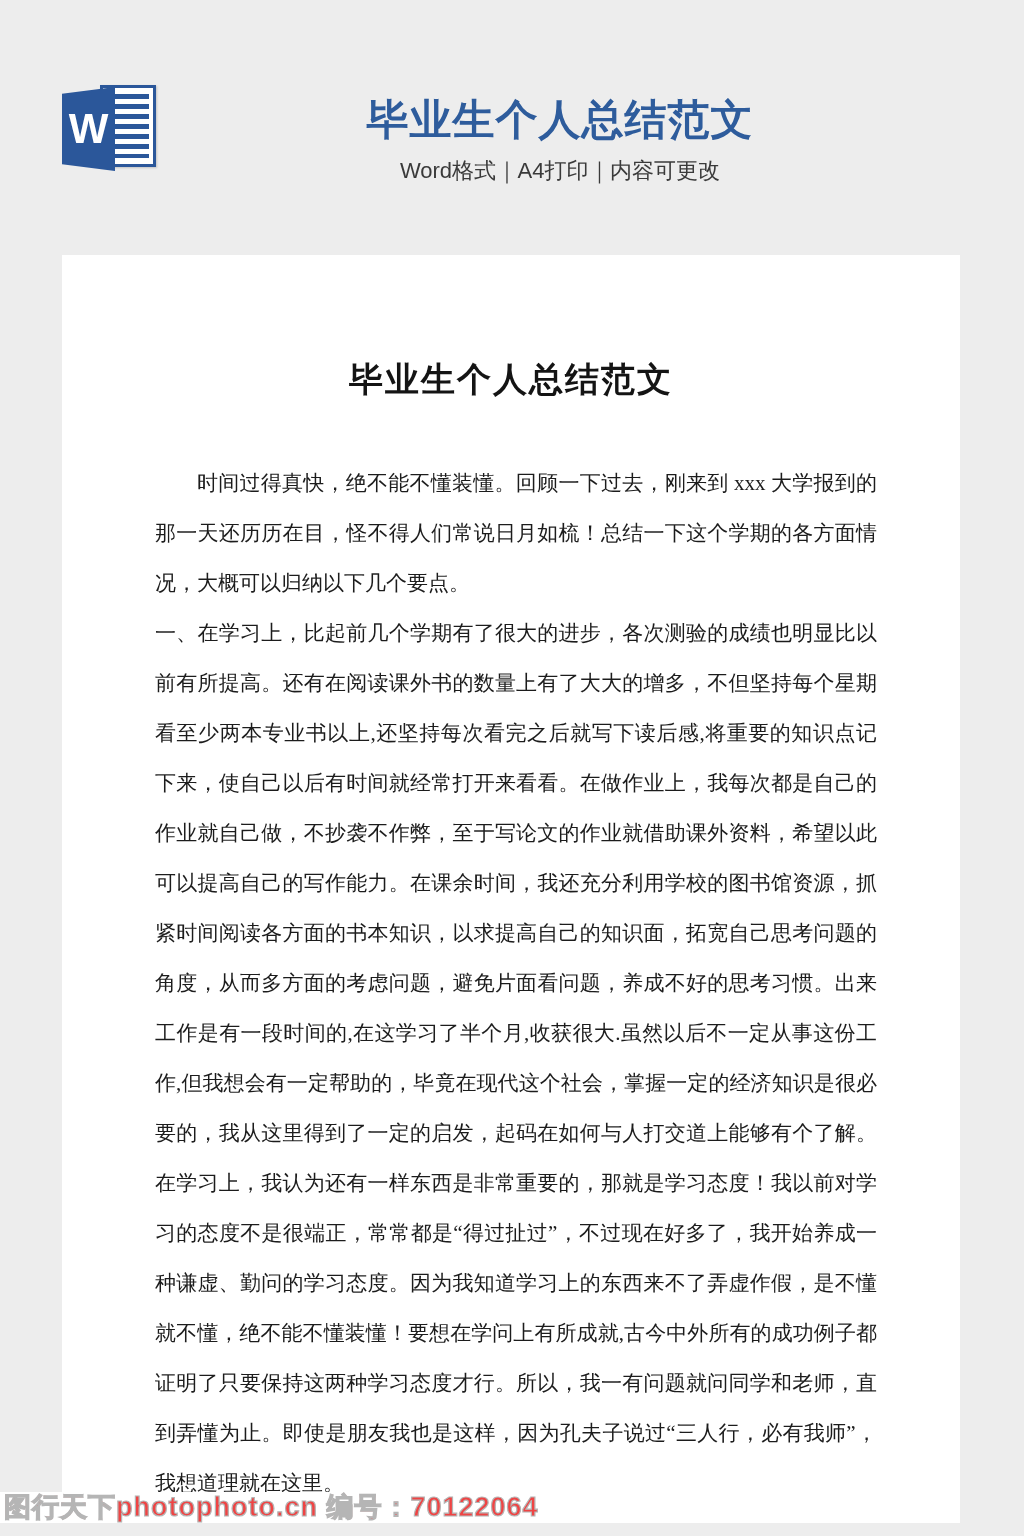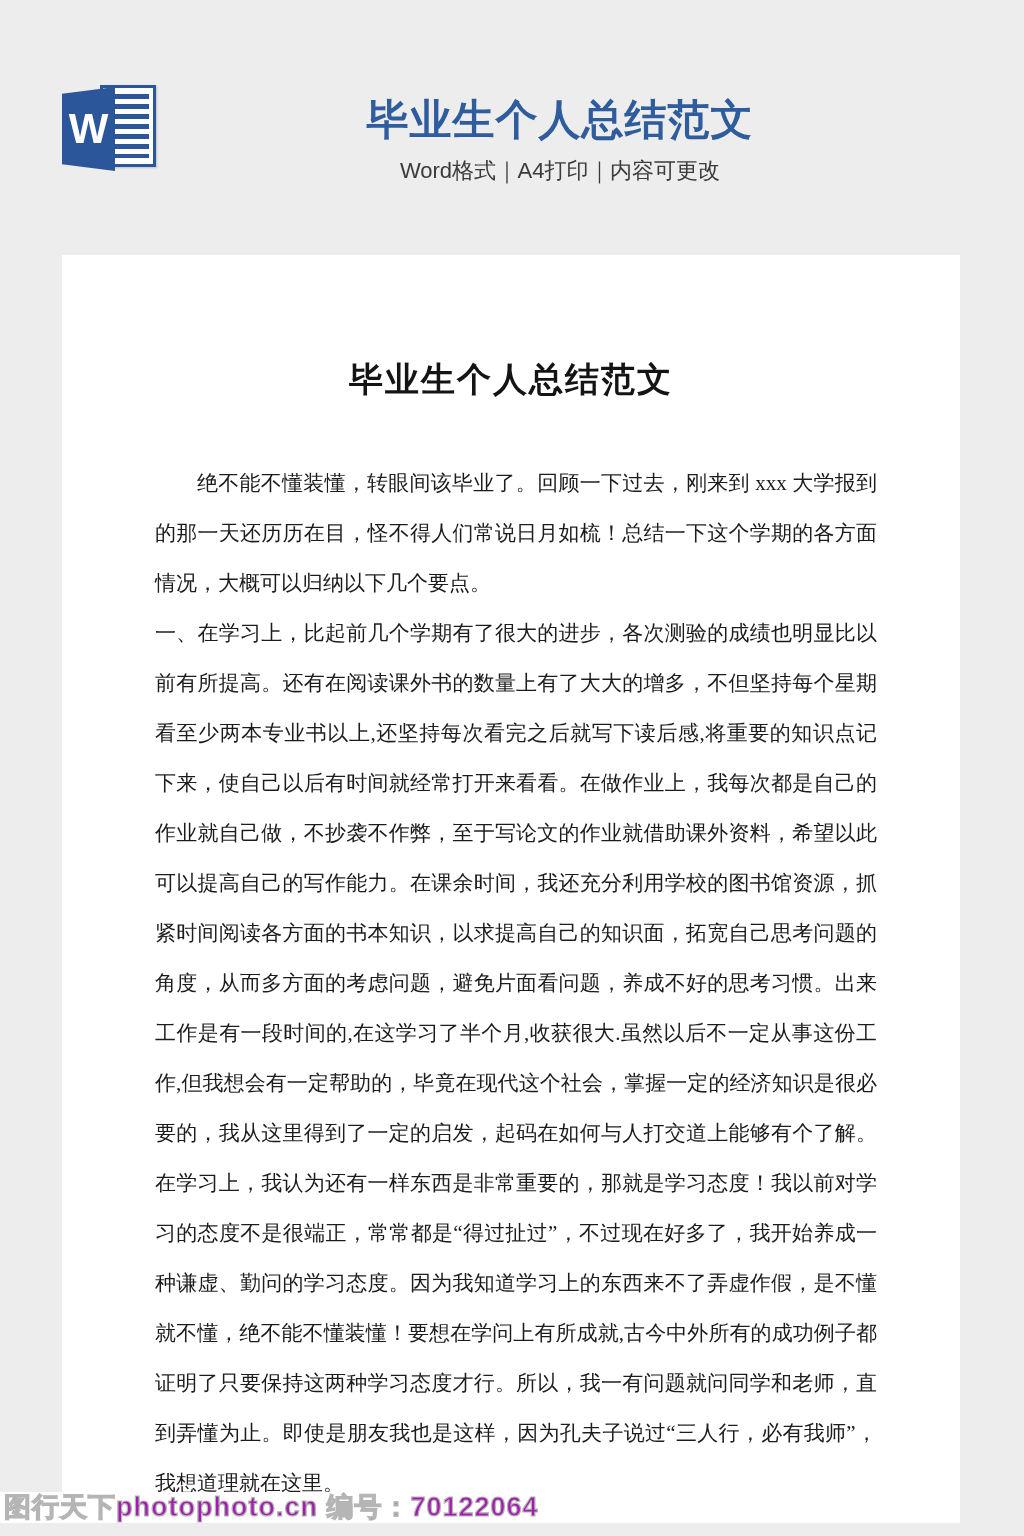--- a/index.html
+++ b/index.html
@@ -68,21 +68,21 @@
   .doc-body p.indent { text-indent:42px; }
 
   
   .footer-bar {
     position:absolute; left:0; top:1492px; width:960px; height:31px;
     background:#ffffff;
   }
   .footer-text {
     position:absolute; left:4px; top:0; height:31px; line-height:30px;
     font-size:27px; font-weight:bold; letter-spacing:1px;
-    color:#a21caf;
+    color:#ef4444;
     -webkit-text-stroke:1.2px #b5b5b5;
     white-space:nowrap;
     font-family:"Liberation Sans", sans-serif;
   }
 </style>
 </head>
 <body>
 
 <div class="wicon">
   <div class="wicon-doc">
@@ -92,20 +92,20 @@
     <span class="wicon-w">W</span>
   </div>
 </div>
 
 <div class="hdr-title">毕业生个人总结范文</div>
 <div class="hdr-sub">Word格式｜A4打印｜内容可更改</div>
 
 <div class="page">
   <div class="doc-title">毕业生个人总结范文</div>
   <div class="doc-body">
-    <p class="indent">绝不能不懂装懂，转眼间该毕业了。回顾一下过去，刚来到 xxx 大学报到的那一天还历历在目，怪不得人们常说日月如梳！总结一下这个学期的各方面情况，大概可以归纳以下几个要点。</p>
+    <p class="indent">时间过得真快，绝不能不懂装懂。回顾一下过去，刚来到 xxx 大学报到的那一天还历历在目，怪不得人们常说日月如梳！总结一下这个学期的各方面情况，大概可以归纳以下几个要点。</p>
     <p>一、在学习上，比起前几个学期有了很大的进步，各次测验的成绩也明显比以前有所提高。还有在阅读课外书的数量上有了大大的增多，不但坚持每个星期看至少两本专业书以上,还坚持每次看完之后就写下读后感,将重要的知识点记下来，使自己以后有时间就经常打开来看看。在做作业上，我每次都是自己的作业就自己做，不抄袭不作弊，至于写论文的作业就借助课外资料，希望以此可以提高自己的写作能力。在课余时间，我还充分利用学校的图书馆资源，抓紧时间阅读各方面的书本知识，以求提高自己的知识面，拓宽自己思考问题的角度，从而多方面的考虑问题，避免片面看问题，养成不好的思考习惯。出来工作是有一段时间的,在这学习了半个月,收获很大.虽然以后不一定从事这份工作,但我想会有一定帮助的，毕竟在现代这个社会，掌握一定的经济知识是很必要的，我从这里得到了一定的启发，起码在如何与人打交道上能够有个了解。在学习上，我认为还有一样东西是非常重要的，那就是学习态度！我以前对学习的态度不是很端正，常常都是“得过扯过”，不过现在好多了，我开始养成一种谦虚、勤问的学习态度。因为我知道学习上的东西来不了弄虚作假，是不懂就不懂，绝不能不懂装懂！要想在学问上有所成就,古今中外所有的成功例子都证明了只要保持这两种学习态度才行。所以，我一有问题就问同学和老师，直到弄懂为止。即使是朋友我也是这样，因为孔夫子说过“三人行，必有我师”，我想道理就在这里。</p>
   </div>
 </div>
 
 <div class="footer-bar">
   <span class="footer-text">图行天下photophoto.cn 编号：70122064</span>
 </div>
 
 </body></html>

